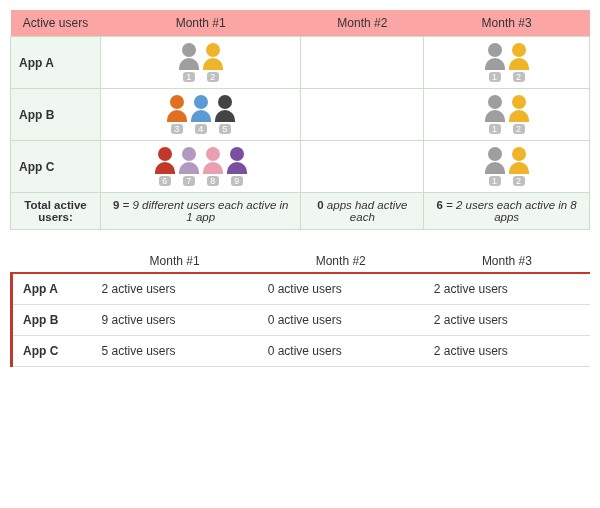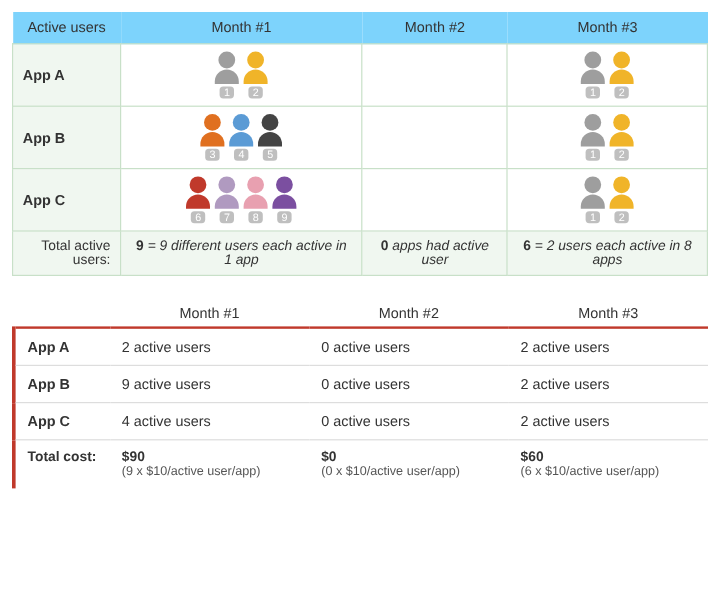--- a/index.html
+++ b/index.html
@@ -20,42 +20,42 @@
     }
     .top-table th, .top-table td {
       border: 1px solid #c8e0c8;
       padding: 6px 8px;
       text-align: center;
       vertical-align: middle;
     }
     .top-table th {
       font-weight: normal;
       font-size: 12px;
-      background: #7dd3fc;
+      background: #fca5a5;
       border: none;
     }
     .top-table td.app-label {
       text-align: left;
       font-weight: bold;
       background: #f0f7f0;
       width: 90px;
     }
     .top-table td.cell-content {
       background: #fff;
     }
     .top-table tr.total-row td {
       background: #f0f7f0;
       border: 1px solid #c8e0c8;
       vertical-align: top;
       text-align: center;
       font-size: 11.5px;
     }
     .top-table tr.total-row td.app-label {
-      font-weight: normal;
-      text-align: right;
+      font-weight: bold;
+      text-align: center;
     }
     .top-table tr.total-row td em {
       font-style: italic;
     }
     .top-table tr.total-row td strong {
       font-weight: bold;
     }
 
     
     .user-icons {
@@ -247,21 +247,21 @@
       <div class="head" style="background:#f0b429;width:14px;height:14px;border-radius:50%;"></div>
       <div class="body" style="background:#f0b429;width:20px;height:12px;border-radius:10px 10px 0 0;"></div>
       <div class="num" style="font-size:9px;color:#fff;background:rgba(0,0,0,0.25);border-radius:3px;padding:0 2px;text-align:center;min-width:12px;">2</div>
     </div>
           </div>
         </td>
   </tr>
       <tr class="total-row">
   <td class="app-label">Total active users:</td>
   <td><strong>9</strong><em> = 9 different users each active in 1 app</em></td>
-  <td><strong>0</strong><em> apps had active user</em></td>
+  <td><strong>0</strong><em> apps had active each</em></td>
   <td><strong>6</strong><em> = 2 users each active in 8 apps</em></td>
 </tr>
     </tbody>
 </table>
 
 <table class="bottom-table">
   <thead>
     <tr class="header-row">
       <th class="empty"></th>
       <th>Month #1</th>
@@ -277,24 +277,18 @@
     <td>2 active users</td>
   </tr>
       <tr>
     <td class="app-label">App B</td>
     <td>9 active users</td>
     <td>0 active users</td>
     <td>2 active users</td>
   </tr>
       <tr>
     <td class="app-label">App C</td>
-    <td>4 active users</td>
+    <td>5 active users</td>
     <td>0 active users</td>
     <td>2 active users</td>
   </tr>
-      <tr class="total-row">
-  <td class="app-label">Total cost:</td>
-  <td><span class="bold">$90</span><br><span class="sub">(9 x $10/active user/app)</span></td>
-  <td><span class="bold">$0</span><br><span class="sub">(0 x $10/active user/app)</span></td>
-  <td><span class="bold">$60</span><br><span class="sub">(6 x $10/active user/app)</span></td>
-</tr>
     </tbody>
 </table>
 
 </body></html>

